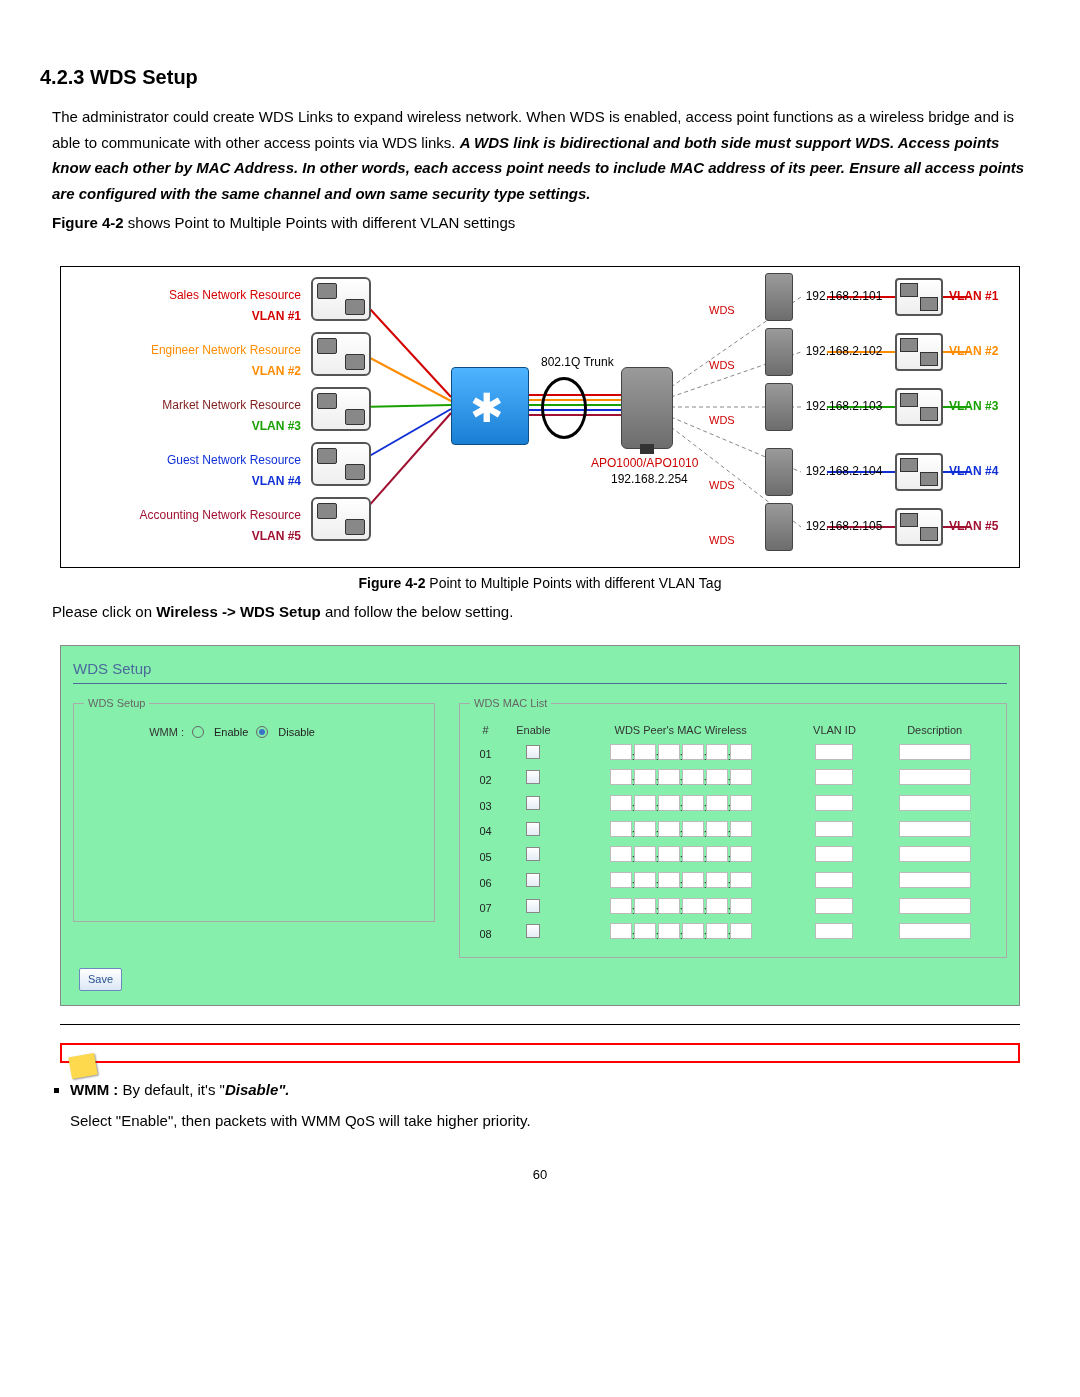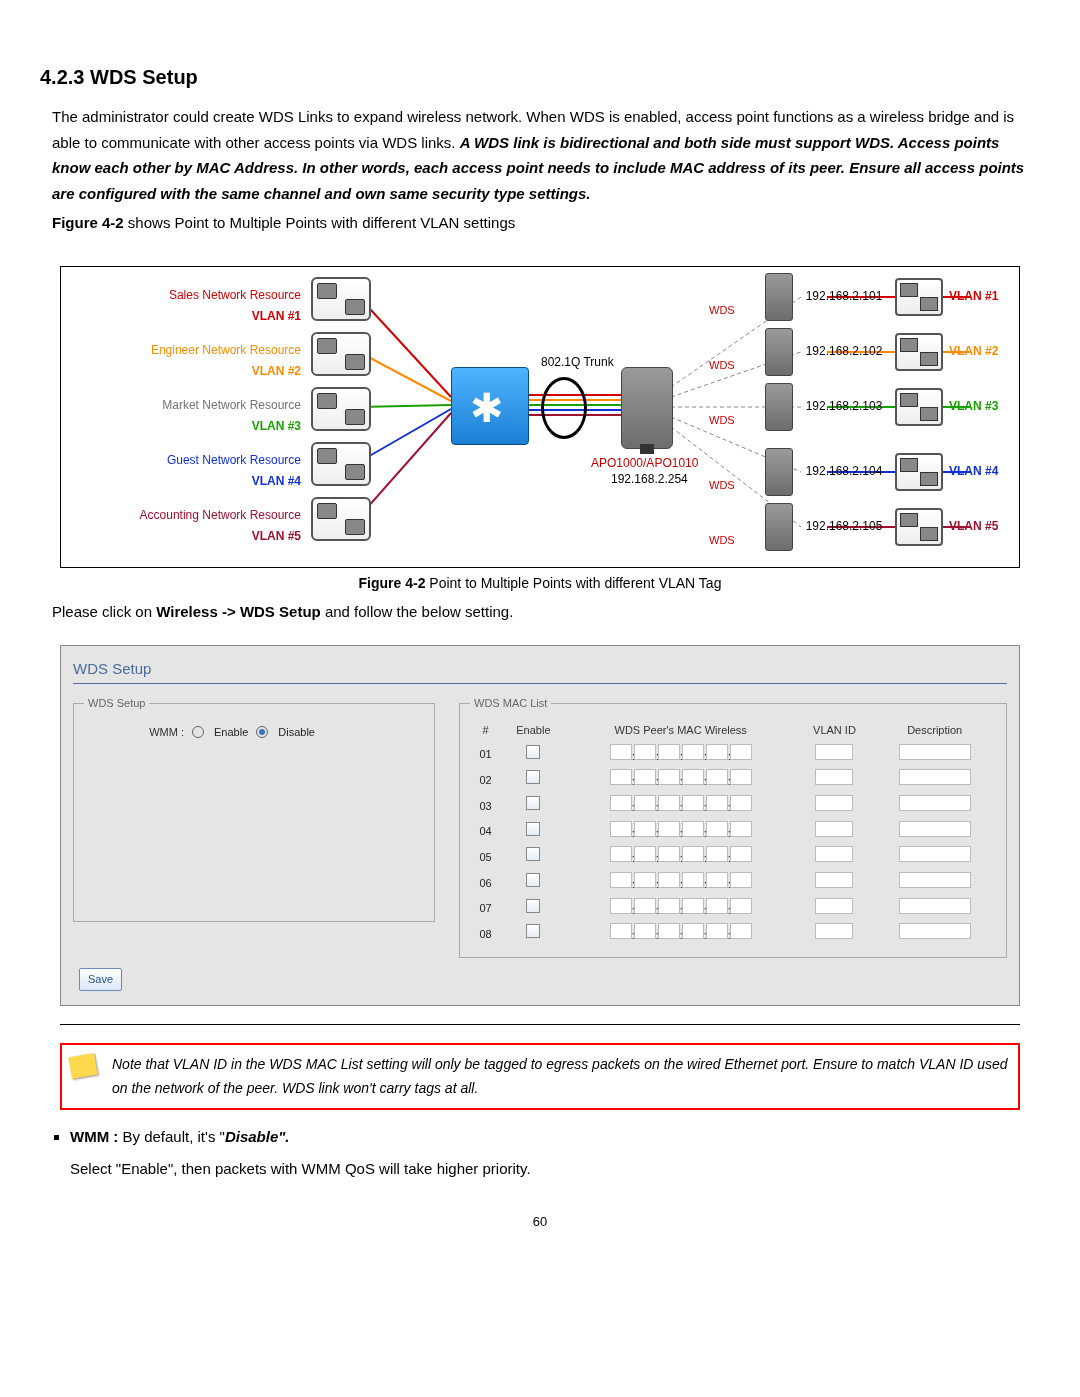--- a/index.html
+++ b/index.html
@@ -91,21 +91,21 @@
     background:linear-gradient(#fff,#eee);
     display:inline-block; position:relative;
   }
   .pc-icon::before{content:"";position:absolute;width:16px;height:12px;background:#888;border:1px solid #333;left:3px;top:3px;}
   .pc-icon::after {content:"";position:absolute;width:16px;height:12px;background:#888;border:1px solid #333;right:3px;bottom:3px;}
 
   
   .shot {
     border:1px solid #888; margin:20px 20px 4px 20px;
     padding:10px 12px 14px 12px;
-    background:#e5e5e5;
+    background:#86efac;
     font-size:11px;
     color:#222;
   }
   .shot-title{ color:#4a6b9b; font-size:15px; border-bottom:1px solid #4a6b9b; padding-bottom:2px; margin-bottom:10px;}
   .shot-cols{ display:flex; gap:24px; }
   fieldset.box{ border:1px solid #aaa; font-size:11px; padding:6px 10px 10px 10px; margin:0;}
   fieldset.box legend{ color:#666; font-size:11px; padding:0 4px;}
   .left-box{ width:340px; height:210px;}
   .left-box .row{ display:flex; gap:8px; align-items:center; margin:4px 0;}
   .left-box .lbl{ width:100px; text-align:right; color:#333;}
@@ -194,21 +194,21 @@
     <span class="res-label" style="color:#d40000">Sales Network Resource</span>
     <span class="vlan-label" style="color:#d40000">VLAN #1</span>
     <span class="server-icon"></span>
   </div>
   <div class="res-row" style="top:65px">
     <span class="res-label" style="color:#ff8c00">Engineer Network Resource</span>
     <span class="vlan-label" style="color:#ff8c00">VLAN #2</span>
     <span class="server-icon"></span>
   </div>
   <div class="res-row" style="top:120px">
-    <span class="res-label" style="color:#737373">Market Network Resource</span>
+    <span class="res-label" style="color:#7f1d1d">Market Network Resource</span>
     <span class="vlan-label" style="color:#18a100">VLAN #3</span>
     <span class="server-icon"></span>
   </div>
   <div class="res-row" style="top:175px">
     <span class="res-label" style="color:#1030d6">Guest Network Resource</span>
     <span class="vlan-label" style="color:#1030d6">VLAN #4</span>
     <span class="server-icon"></span>
   </div>
   <div class="res-row" style="top:230px">
     <span class="res-label" style="color:#a01030">Accounting Network Resource</span>
@@ -357,21 +357,20 @@
       </table>
     </fieldset>
   </div>
   <span class="save-btn">Save</span>
 </div>
 
 <hr class="sep">
 
 <div class="note-box">
   <span class="note-icon"></span>
-  <span>Note that VLAN ID in the WDS MAC List setting will only be tagged to egress packets on the wired Ethernet port. Ensure to match VLAN ID used on the network of the peer. WDS link won't carry tags at all.</span>
 </div>
 
 <ul class="wmm">
   <li>
     <span class="bold">WMM : </span>
     <span>By default, it's "</span><span class="bold-italic">Disable</span><span class="bold-italic">".</span>
     <div style="font-weight:normal;font-style:normal;margin-top:6px">Select "Enable", then packets with WMM QoS will take higher priority.</div>
   </li>
 </ul>
 

